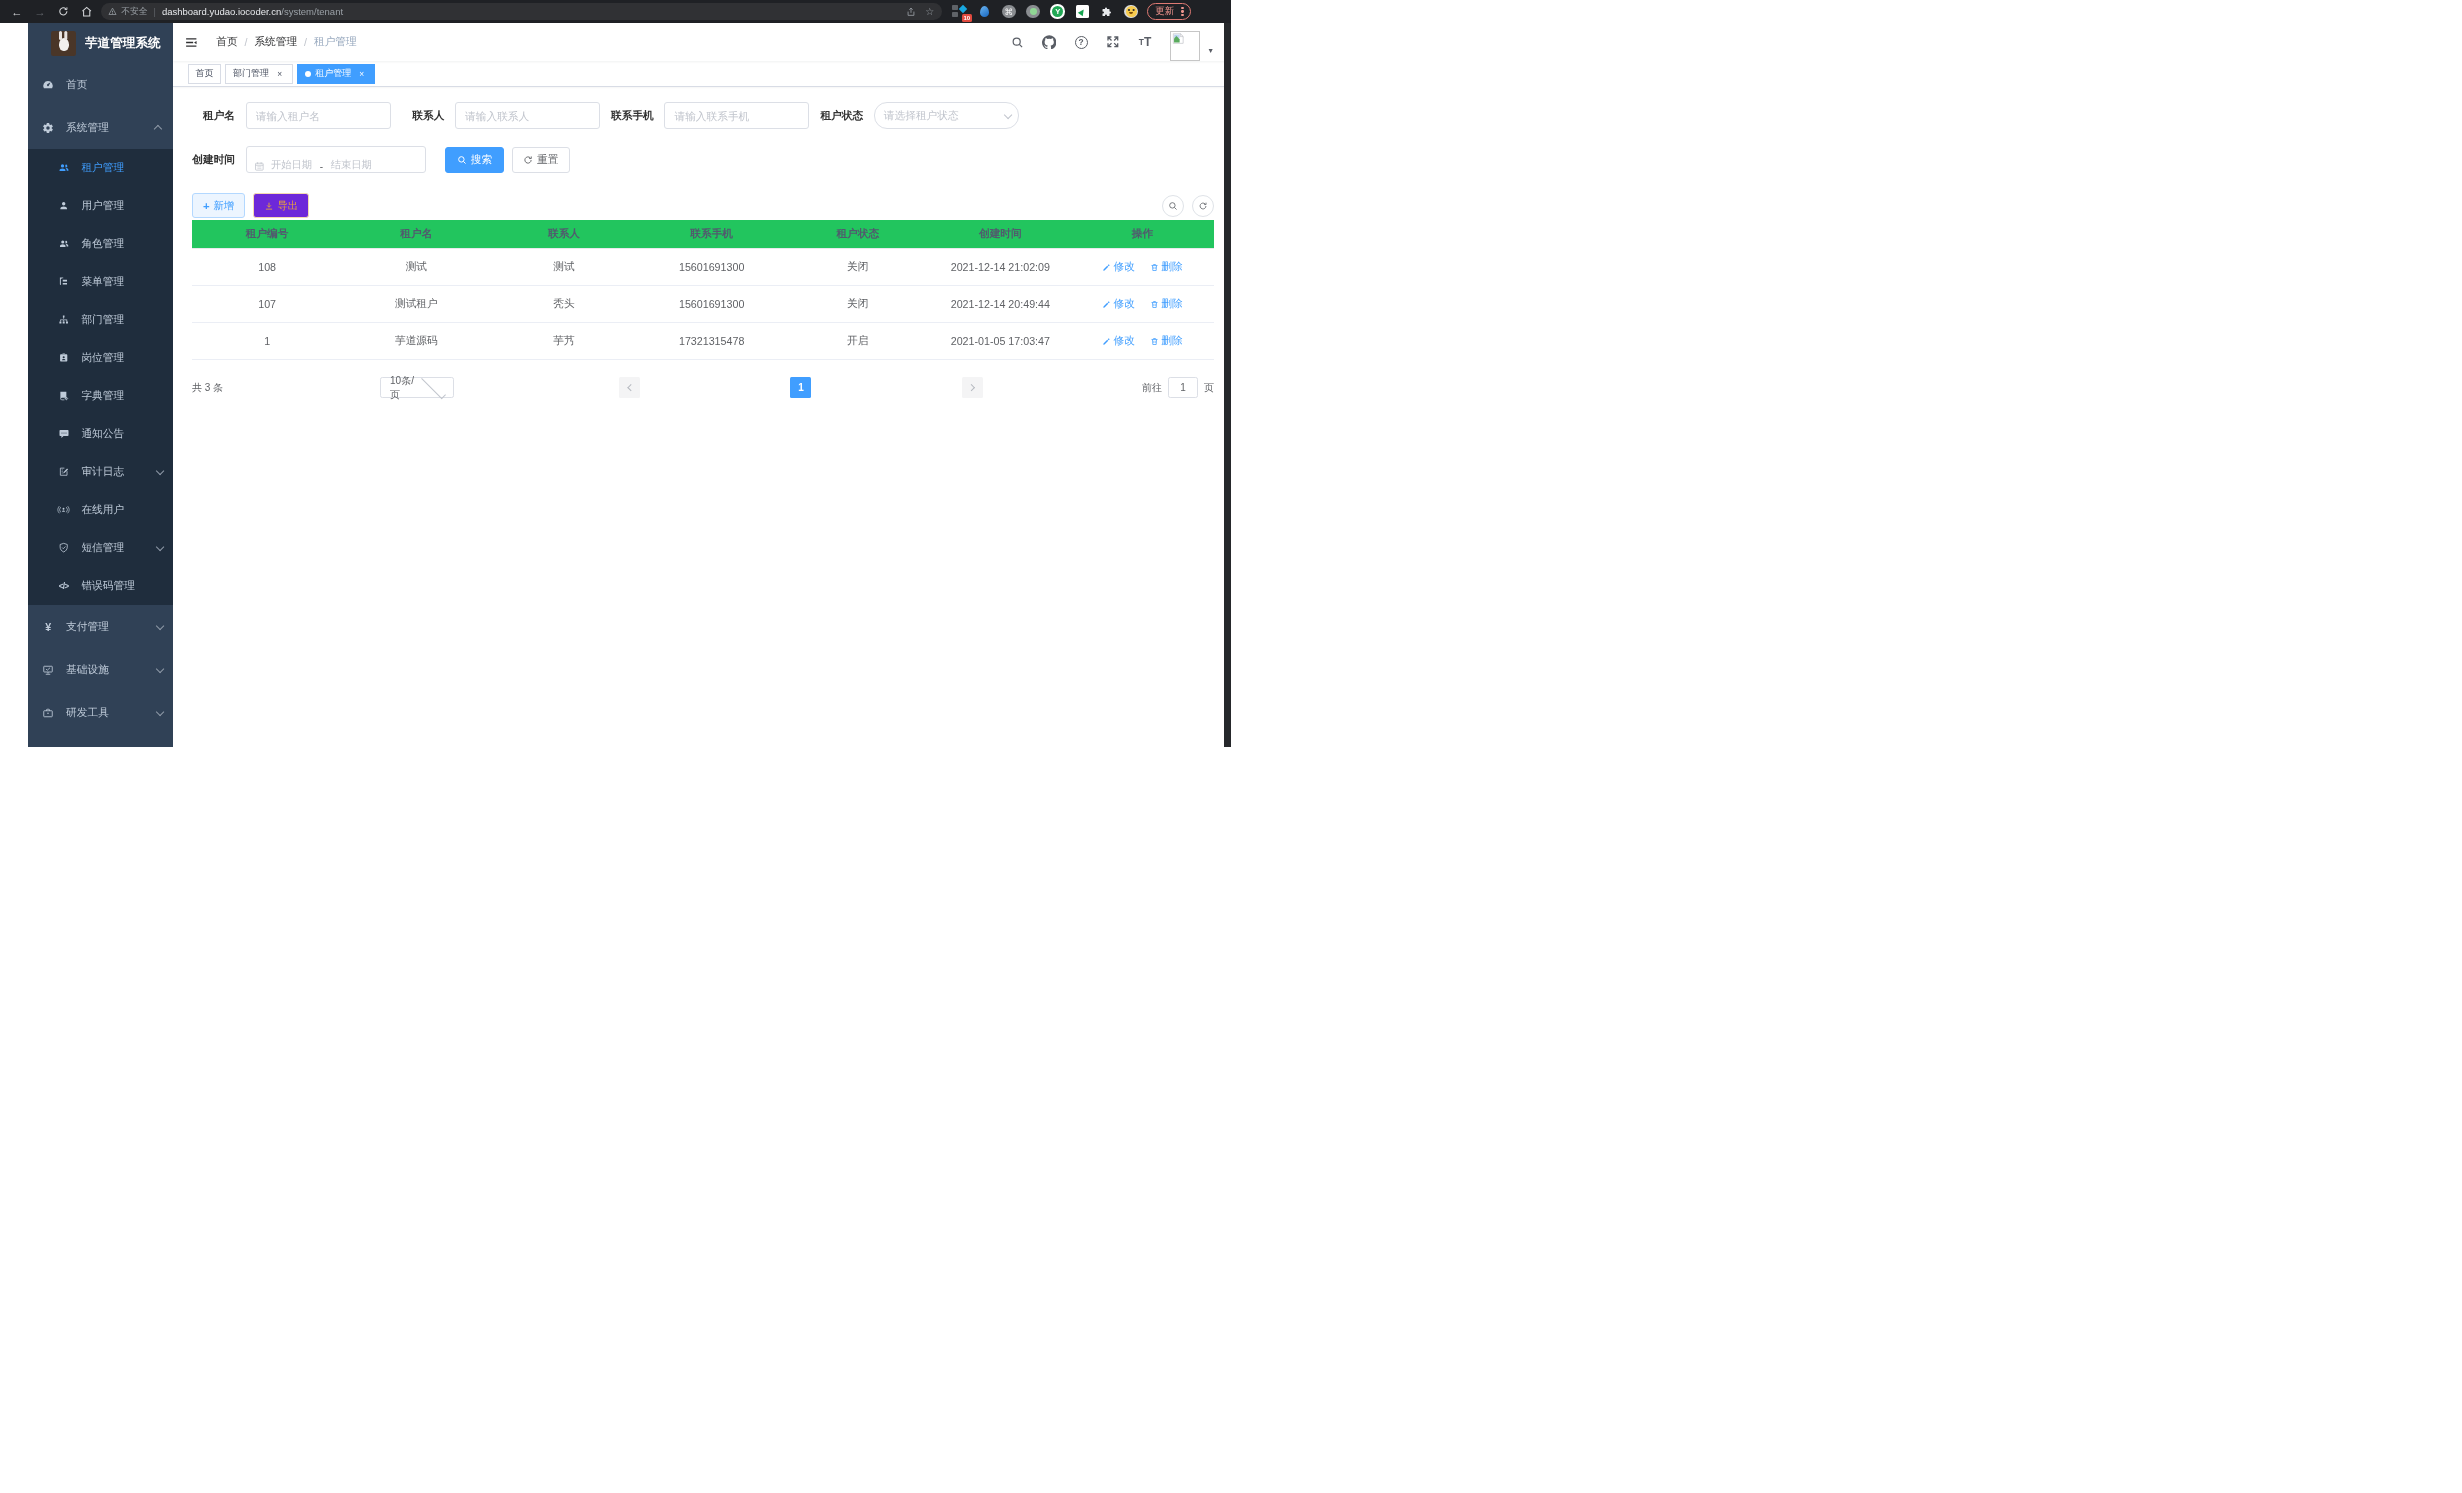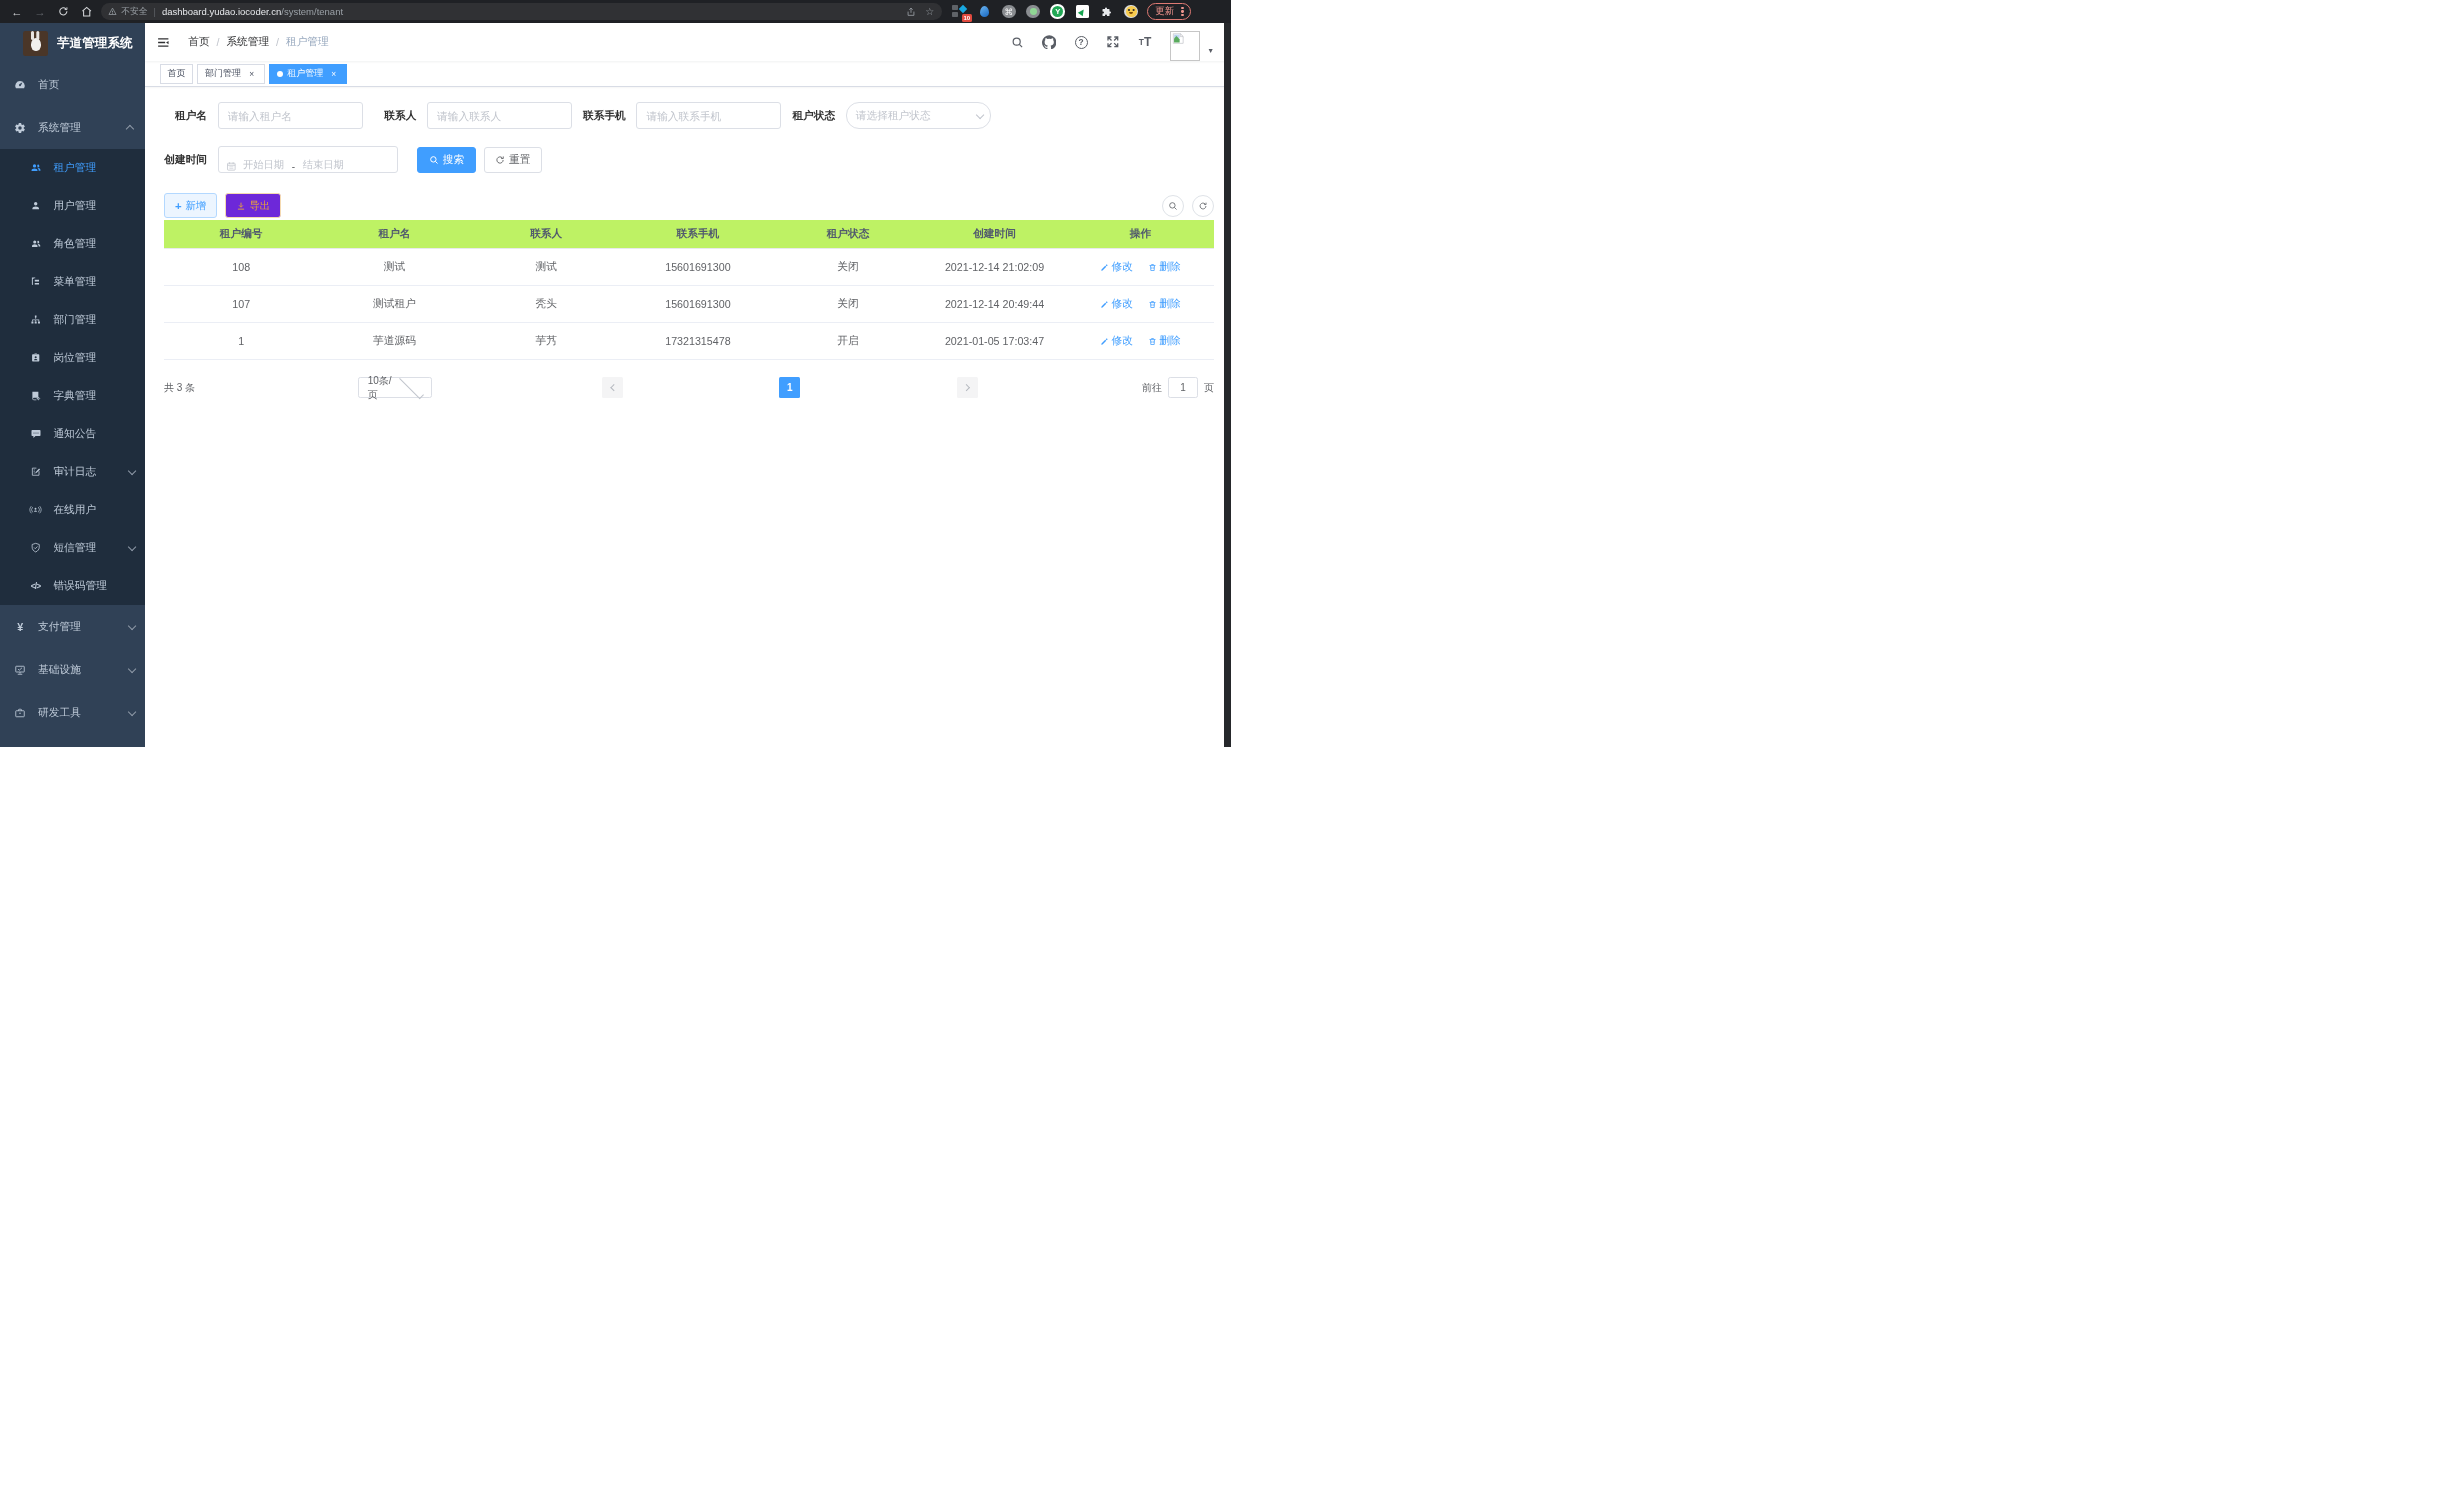--- a/index.html
+++ b/index.html
@@ -36,21 +36,21 @@
   .emojiface i { width:10.7px; height:10.7px; border-radius:50%; background:#f7cb4d; position:relative; }
   .emojiface i:before { content:""; position:absolute; left:2.3px; top:3px; width:1.5px; height:1.5px; background:#333; border-radius:50%; box-shadow:4.6px 0 0 #333; }
   .emojiface i:after { content:""; position:absolute; left:3px; top:6px; width:4.6px; height:2.3px; background:#7c4a03; border-radius:0 0 4.6px 4.6px; }
   .update-chip { margin-left:9px; height:17px; border:1.5px solid #df7a73; border-radius:9px; display:flex;
     align-items:center; padding:0 6.9px; cursor:pointer; }
   .update-chip span { color:#ef948d; font-size:9.5px; }
   .update-chip .kebab { display:flex; flex-direction:column; gap:1.5px; margin-left:6.9px; }
   .update-chip .kebab i { width:2.3px; height:2.3px; border-radius:50%; background:#ef948d; }
 
   
-  .app { display:flex; height:724px; position:relative; }
+  .app { display:flex; height:724px; position:relative;margin-left:28px; }
   .right-edge { position:absolute; right:0; top:0; width:6.9px; height:100%; background:#26282b; z-index:40; }
 
   
   .sidebar { width:145px; background:#304156; flex:0 0 145px; overflow:hidden; }
   .logo-row { height:40px; display:flex; align-items:center; padding-left:23px; cursor:pointer; }
   .logo-img { width:25px; height:25px; border-radius:2.3px; background:#4a3628; position:relative; overflow:hidden; flex:0 0 25px; }
   .logo-img:before { content:""; position:absolute; left:7.6px; top:7.6px; width:10px; height:13px; background:#f2f0ee; border-radius:50% 50% 45% 45%; }
   .logo-img:after { content:""; position:absolute; left:8.4px; top:0.8px; width:3px; height:9px; background:#e8e4e1; border-radius:3px; box-shadow:5.3px 0 0 #e8e4e1; }
   .logo-title { color:#fff; font-size:12.6px; font-weight:bold; margin-left:9px; white-space:nowrap; }
   .sb-item { display:flex; align-items:center; height:43px; padding:0 11.4px 0 13.7px; color:#bfcbd9; font-size:10.7px; cursor:pointer; }
@@ -121,21 +121,21 @@
   .searchbtn { margin-left:9px; }
   .resetbtn { margin-left:7.6px; }
   .row2 { margin-top:17px; }
   .actrow { margin-top:20px; display:flex; align-items:center; }
   .actrow .gap { width:7.6px; }
   .circ-btns { margin-left:auto; display:flex; gap:7.6px; }
   .circ { width:22px; height:22px; border-radius:50%; border:0.8px solid #dfe3e8; display:flex; align-items:center;
     justify-content:center; color:#5f6368; cursor:pointer; background:#fff; }
 
   table.grid { width:100%; border-collapse:collapse; margin-top:1.5px; table-layout:fixed; }
-  .grid th { height:29px; background:#bef264; color:#515a6e; font-size:10.7px; font-weight:bold; text-align:center;
+  .grid th { height:29px; background:#22c55e; color:#515a6e; font-size:10.7px; font-weight:bold; text-align:center;
     border-bottom:0.8px solid #e8eaec; }
   .grid td { height:37px; text-align:center; font-size:10.7px; color:#606266; border-bottom:0.8px solid #ebeef5; }
   .oplink { color:#409eff; font-size:10.7px; display:inline-flex; align-items:center; cursor:pointer; }
   .oplink svg { margin-right:2.3px; }
   .oplink + .oplink { margin-left:12px; }
 
   .pager { margin-top:17px; display:flex; align-items:center; justify-content:space-between; font-size:10px; color:#606266; }
   .pager .total { margin-right:12px; }
   .psize { width:74px; height:21px; border:0.8px solid #dcdfe6; border-radius:2.3px; display:flex; align-items:center;
     padding:0 6px 0 9px; cursor:pointer; margin-right:13.7px; }

